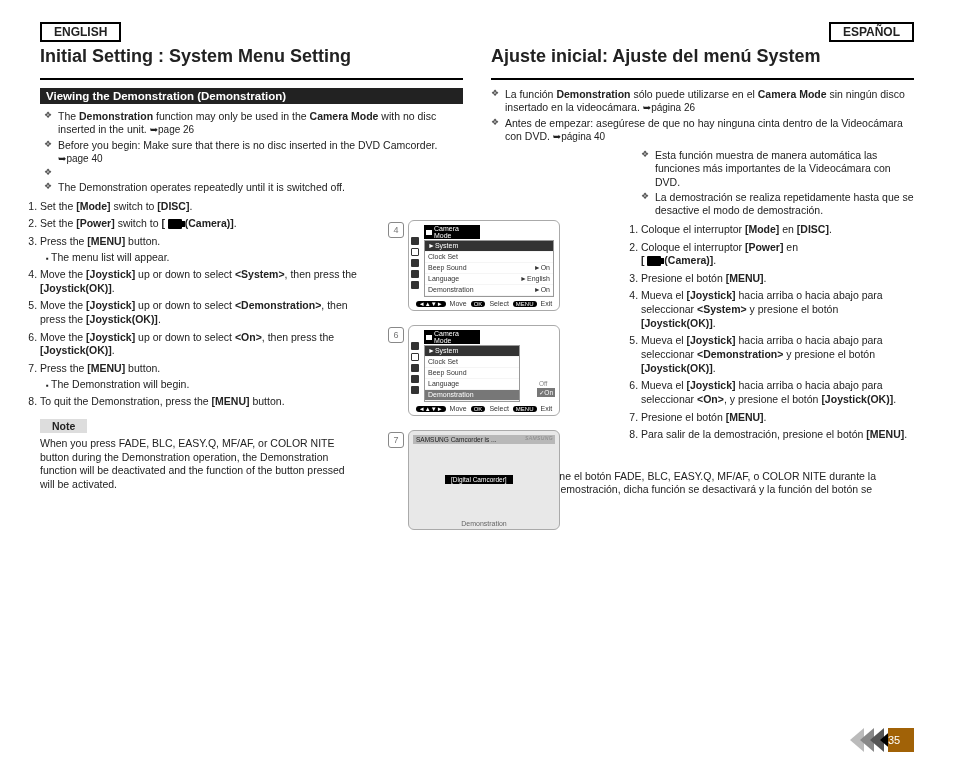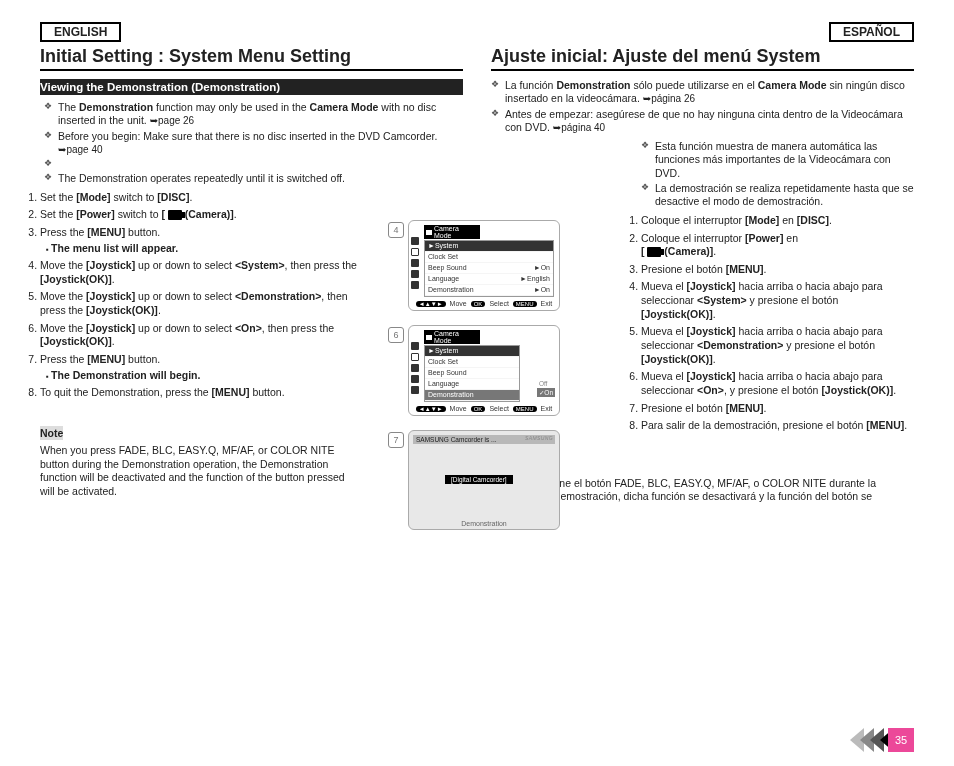--- a/index.html
+++ b/index.html
@@ -3,30 +3,30 @@
 <meta charset="utf-8">
 <style>
   * { box-sizing: border-box; margin: 0; padding: 0; }
   body { background: #fff; font-family: Arial, Helvetica, sans-serif; font-size: 10.5px; color: #222; width: 954px; height: 766px; position: relative; padding: 22px 40px 20px 40px; }
   .lang-labels { display: flex; justify-content: space-between; margin-bottom: 4px; }
   .lang-label { border: 2px solid #000; padding: 1px 12px; font-weight: bold; font-size: 12px; }
   .cols { display: flex; height: 670px; }
   .col { flex: 0 0 50%; padding-right: 14px; padding-left: 0; }
   .col.right { padding-left: 14px; padding-right: 0; }
   .divider { width: 1px; background: #aaa; }
-  h1 { font-size: 18px; font-weight: bold; border-bottom: 2px solid #000; padding-bottom: 2px; margin-bottom: 8px; }
-  .section-bar { background: #222; color: #fff; font-weight: bold; padding: 2px 0; font-size: 11.5px; margin-bottom: 6px; display: inline-block; width: 100%; }
+  h1 { font-size: 18px; font-weight: bold; border-bottom: 2px solid #000; padding-bottom: 11px; margin-bottom: 8px; }
+  .section-bar { background: #222; color: #fff; font-weight: bold; padding: 2px 6px; font-size: 11.5px; margin-bottom: 6px; display: inline-block; width: 100%; }
   .bullets { list-style: none; margin: 0 0 6px 4px; }
   .bullets > li { display: flex; margin-bottom: 2px; line-height: 1.25; }
   .diamond { flex: 0 0 14px; font-size: 9px; color: #555; }
   .steps { list-style: decimal; }
   .steps li { margin-bottom: 4px; line-height: 1.3; }
-  .sub { list-style: none; margin: 2px 0 2px 6px; font-weight: bold; }
+  .sub { list-style: none; margin: 2px 0 2px 6px; }
   .sub li::before { content: "▪ "; font-size: 8px; }
-  .note-label { background: #ddd; padding: 1px 0; font-weight: bold; display: inline-block; margin: 22px 0 4px 0; }
+  .note-label { background: #ddd; padding: 1px 12px; font-weight: bold; display: inline-block; margin: 6px 0 4px 0; }
   .note-text { line-height: 1.3; }
   b { font-weight: bold; }
   .cam-icon { display:inline-block; width:14px; height:10px; background:#000; border-radius:1px; position:relative; vertical-align:middle; }
   .cam-icon::after { content:""; position:absolute; right:-3px; top:2px; width:3px; height:6px; background:#000; }
   .arrow { font-size: 10px; }
   
   .center-figs { position: absolute; left: 408px; top: 220px; width: 166px; }
   .fig-num { position:absolute; left:-20px; width:16px; height:16px; border:1px solid #888; border-radius:3px; text-align:center; font-size:9px; line-height:14px; color:#777; background:#fff;}
   .osd { width: 152px; border: 1px solid #aaa; border-radius: 6px; background: #fff; margin-bottom: 14px; position: relative; font-size: 8px; color: #333; padding: 4px 3px 3px 3px; font-family: Arial, sans-serif;}
   .osd-header { background:#000; color:#fff; font-size:7px; padding:0 2px; margin-left:12px; margin-bottom:1px; width:56px; display:flex; align-items:center; gap:2px;}
@@ -41,21 +41,21 @@
   .osd-side-icons span.sel { background:#fff; border:1px solid #333;}
   .demo-screen { width:152px; height:100px; border:1px solid #aaa; border-radius:6px; background:#e8e8e8; position:relative; font-size:7px;}
   .demo-top { position:absolute; top:4px; left:4px; right:4px; background:#b8b8b8; text-align:left; padding:1px 3px; font-size:6.5px;}
   .demo-mid { position:absolute; top:44px; left:36px; background:#000; color:#fff; padding:1px 6px; font-size:6.5px;}
   .demo-bot { position:absolute; bottom:2px; left:0; right:0; text-align:center; color:#666;}
   .samsung { position:absolute; top:4px; right:6px; font-size:5px; color:#888; font-style:italic; letter-spacing:0.4px;}
   
   .pagechev { position:absolute; right:40px; bottom:12px; }
   .chev { width:0; height:0; border-top:12px solid transparent; border-bottom:12px solid transparent; border-right:14px solid #000; display:inline-block; margin-right:-4px; opacity:1;}
   .chev.g1{border-right-color:#bbb;} .chev.g2{border-right-color:#888;} .chev.g3{border-right-color:#555;}
-  .pn-box{ display:inline-block; width:26px; height:24px; background:#ec4899; color:#fff; text-align:center; line-height:24px; font-size:11px; vertical-align:top; margin-left:-2px;}
+  .pn-box{ display:inline-block; width:26px; height:24px; background:#a16207; color:#fff; text-align:left; line-height:24px; font-size:11px; vertical-align:top; margin-left:-2px;}
   .left-narrow p, .left-narrow ol, .left-narrow .note-text { max-width: 320px;}
   .right-narrow .bullets, .right-narrow ol, .right-narrow .note-text { margin-left: 0;}
   .right-narrow .indent { margin-left: 150px; }
   .osd-opt { position:absolute; right:4px; bottom:18px; font-size:6.5px; line-height:9px; text-align:left;}
   .osd-opt .on { background:#777; color:#fff; padding:0 2px; display:block;}
 </style>
 </head>
 <body>
 
 <div class="lang-labels">

